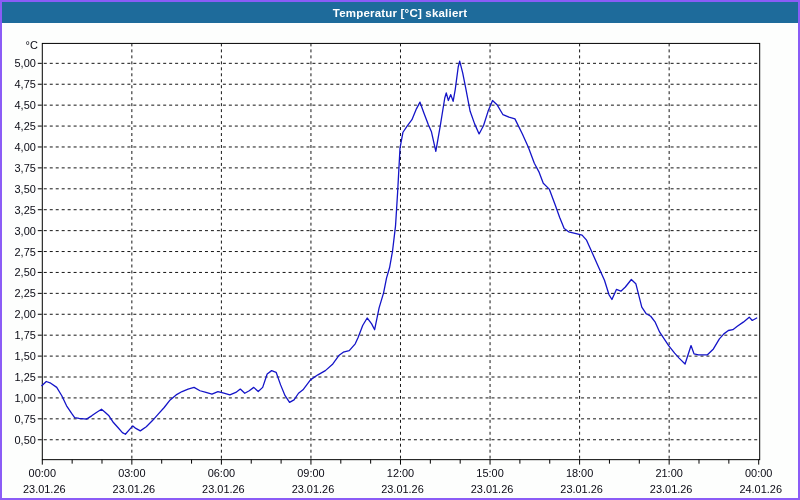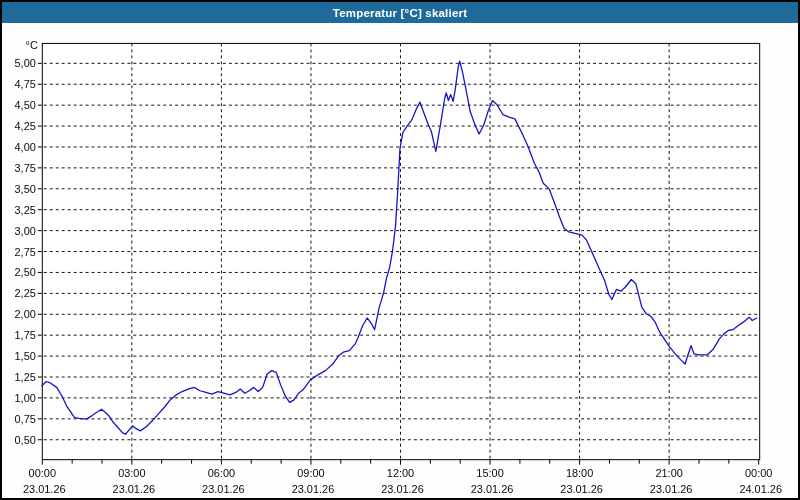--- a/index.html
+++ b/index.html
@@ -1,18 +1,18 @@
 <!DOCTYPE html>
 <html><head>
 <meta charset="utf-8">
 <style>
   html,body{margin:0;padding:0;background:#e8e8e8;}
   .window{
     position:relative;width:800px;height:500px;box-sizing:border-box;
-    background:#fdfefd;border:2px solid #000000;
+    background:#fdfefd;border:2px solid #8b5cf6;
     font-family:"Liberation Sans",sans-serif;overflow:hidden;
   }
   .titlebar{
     position:absolute;left:0;top:0;width:100%;height:21px;
     background:#1e6b9b;display:flex;align-items:center;justify-content:center;
   }
   .titlebar span{
     color:#ffffff;font-size:11.5px;font-weight:bold;letter-spacing:.2px;
   }
   .chart-area{position:absolute;left:0;top:21px;width:796px;height:475px;}

